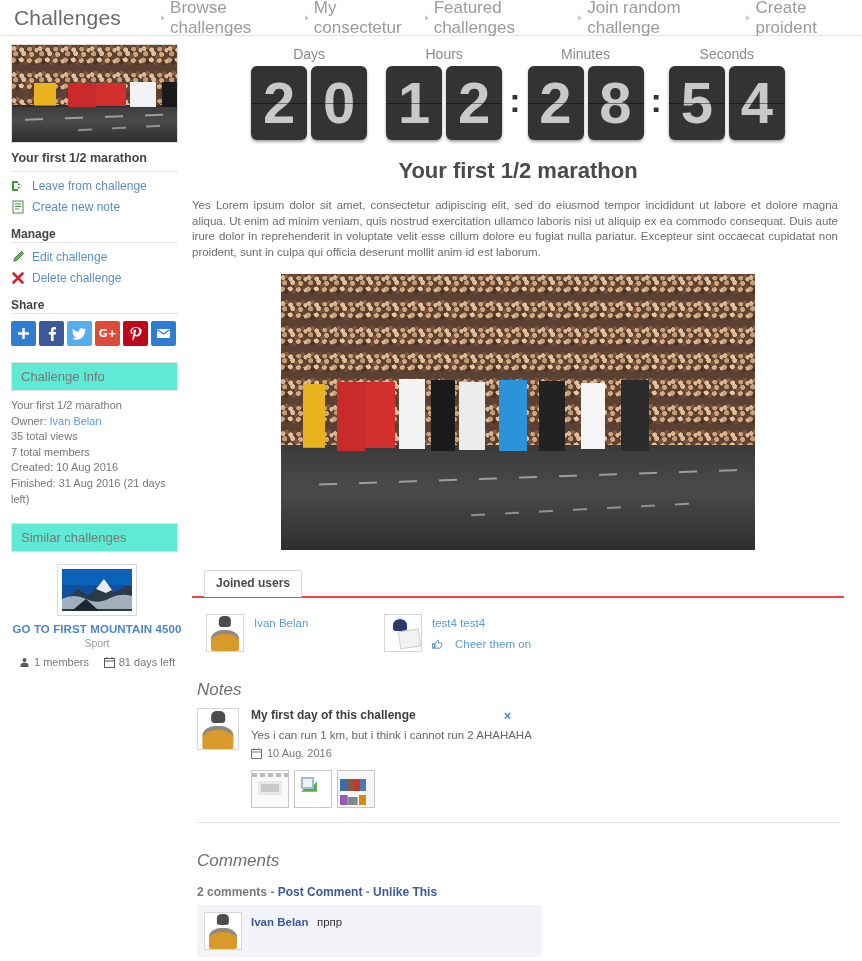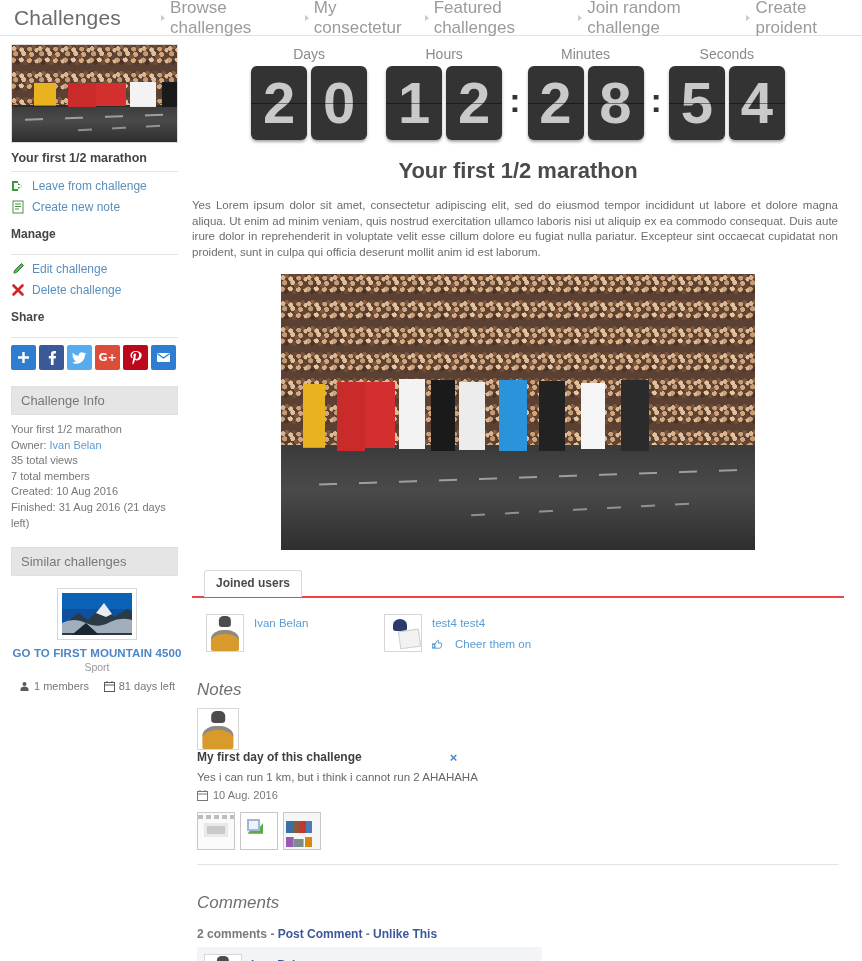--- a/index.html
+++ b/index.html
@@ -84,39 +84,39 @@
     color: #5a9bd4;
     margin: 7px 0;
     gap: 7px;
   }
   .side-link .lbl { color: #5a8fbd; }
   .side-head {
     font-size: 12px;
     font-weight: bold;
     color: #444;
     margin: 13px 0 5px 0;
-    padding-bottom: 13px;
+    padding-bottom: 1px;
     border-bottom: 1px solid #e4e4e4;
     width: 167px;
   }
   .icon-sq { width: 14px; height: 14px; display:inline-block; position: relative; flex: none; }
 
   .share-row { display: flex; gap: 3px; margin-top: 7px; }
   .share-btn {
     width: 25px; height: 25px;
     border-radius: 2px;
     color: #fff;
     font-size: 15px;
     font-weight: bold;
     display: flex; align-items: center; justify-content: center;
     font-family: "DejaVu Sans", sans-serif;
   }
 
   .panel-head {
-    background: #e5e5e5;
+    background: #5eead4;
     border: 1px solid #e0e0e0;
     width: 167px;
     font-size: 13px;
     color: #777;
     padding: 6px 9px;
     margin-top: 16px;
   }
   .info-list { margin-top: 7px; width: 172px; }
   .info-list div { font-size: 11px; color: #777; line-height: 15.6px; }
   .info-list a { color: #5a9bd4; }
@@ -308,21 +308,21 @@
     transform: rotate(-8deg);
   }
   .uname { font-size: 11.5px; color: #5a9bd4; margin-top: 3px; }
   .cheer { font-size: 11.5px; color: #5a9bd4; margin-top: 9px; display:flex; align-items:center; gap:12px; }
 
   
   .section-h {
     font-size: 17px; color: #6f6f6f; font-weight: 400;
     margin: 28px 0 8px 0; padding-left: 5px; font-style: italic;
   }
-  .note { display: flex; padding-left: 5px; flex-direction: column; }
+  .note { display: flex; gap: 12px; padding-left: 5px; }
   .note-body { flex: 1; }
   .note-title-row { display: flex; align-items: flex-start; }
   .note-title { font-size: 12px; font-weight: bold; color: #3f3f3f; }
   .note-close { color:#4a86c8; font-size: 13px; font-weight: bold; margin-left: 88px; }
   .note-text { font-size: 11.5px; color: #666; margin-top: 6px; }
   .note-date { font-size: 11px; color: #777; margin-top: 6px; display:flex; align-items:center; gap:5px;}
   .note-thumbs { display: flex; gap: 5px; margin-top: 11px; }
   .nthumb { width: 38px; height: 38px; border: 1px solid #c7c7c7; background:#fff; position:relative; overflow:hidden;}
   .nthumb.t1 { background:#fafafa; }
   .nthumb.t1::before{

